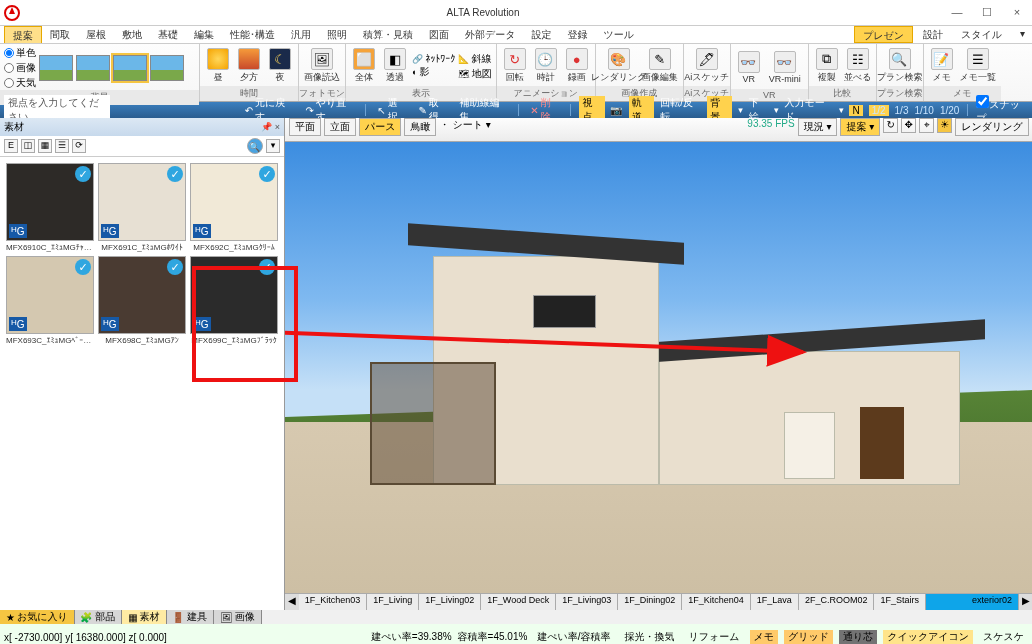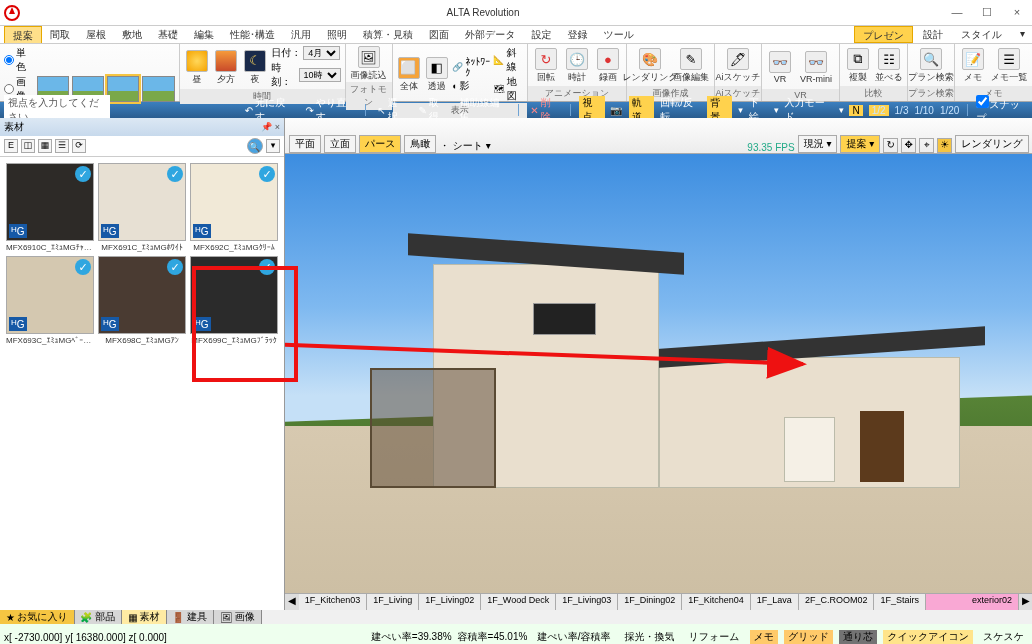--- a/index.html
+++ b/index.html
@@ -59,39 +59,39 @@
 .matgrid { flex: 1; padding: 6px; display: grid; grid-template-columns: repeat(3, 1fr); gap: 4px; align-content: start; overflow: auto; position: relative; }
 .mat { display: flex; flex-direction: column; align-items: center; position: relative; }
 .mat .sw { width: 88px; height: 78px; border: 1px solid #aaa; position: relative; }
 .mat .chk { width: 16px; height: 16px; border-radius: 50%; background: #2fa6e0; position: absolute; right: 2px; top: 2px; color: #fff; font-size: 11px; text-align: center; line-height: 16px; }
 .mat .hg { position: absolute; left: 2px; bottom: 2px; background: #1659a6; color: #fff; font-size: 8px; padding: 1px 2px; }
 .mat .nm { font-size: 8px; color: #333; text-align: center; margin-top: 2px; white-space: nowrap; overflow: hidden; text-overflow: ellipsis; width: 88px; }
 .redbox { position: absolute; border: 4px solid #e11; pointer-events: none; }
 
 
 .view { flex: 1; display: flex; flex-direction: column; background: #fff; }
-.view .vbar { height: 36px; background: linear-gradient(#fdfdfd,#ececec); border-bottom: 1px solid #aaa; display: flex; align-items: flex-end; padding: 0 4px; gap: 3px; font-size: 9px; }
+.view .vbar { height: 24px; background: linear-gradient(#fdfdfd,#ececec); border-bottom: 1px solid #aaa; display: flex; align-items: flex-start; padding: 0 4px; gap: 3px; font-size: 9px; }
 .view .vbar .vtab { padding: 1px 5px; border: 1px solid #aaa; background: #f4f4f4; cursor: pointer; }
 .view .vbar .vtab.sel { background: #ffd24d; }
 .view .vbar .spacer { flex: 1; }
 .view .vbar .tool { width: 15px; height: 15px; border: 1px solid #aaa; text-align: center; cursor: pointer; }
 .viewport { flex: 1; position: relative; overflow: hidden; background: linear-gradient(#3c8de0 0%, #7fb9f0 35%, #c5e0f7 55%); }
 .ground { position: absolute; left: 0; right: 0; bottom: 0; height: 38%; background: linear-gradient(#d7c9b0 0%, #cdbfa4 100%); }
 .grass { position: absolute; left: 0; right: 0; bottom: 21%; height: 30%; background: linear-gradient(#5e8a3a, #3f6a28); clip-path: polygon(0 40%, 100% 20%, 100% 100%, 0 100%); }
 .house { position: absolute; left: 60px; right: 60px; bottom: 24%; height: 62%; }
 .wall { position: absolute; background: #e9dfce; border: 1px solid #bba; }
 .roof { position: absolute; background: #333; }
 .door { position: absolute; background: #5c3a1c; }
 .win { position: absolute; background: #222; border: 1px solid #999; }
 .porch { position: absolute; background: #8a6a46; }
 .arrow { position: absolute; pointer-events: none; }
 
 .bottabs { height: 17px; display: flex; background: #f4f4f4; border-top: 1px solid #aaa; overflow: hidden; }
 .bottabs .bt { padding: 1px 6px; font-size: 9px; border-right: 1px solid #aaa; background: #ececec; cursor: pointer; white-space: nowrap; }
-.bottabs .bt.sel { background: #f9a8d4; padding-left: 46px; }
+.bottabs .bt.sel { background: #0ea5e9; padding-left: 46px; }
 .bottabs .nav { background: #ddd; padding: 1px 3px; cursor: pointer; }
 
 
 .lowtabs { height: 14px; display: flex; font-size: 9px; }
 .lowtabs .lt { padding: 1px 6px; border-right: 1px solid #888; cursor: pointer; display: flex; align-items: center; gap: 2px; }
 .lowtabs .lt.y { background: #f5c542; }
 .lowtabs .lt.g { background: #d7d7d7; }
 .lowtabs .lt.w { background: #ffeba3; }
 
 
@@ -171,30 +171,20 @@
           <div class="lbl">昼</div>
         </div>
       <div class="vbtn">
           <div class="ico" style="background:linear-gradient(#f59a3a,#c94a2a);"></div>
           <div class="lbl">夕方</div>
         </div>
       <div class="vbtn">
           <div class="ico" style="background:#1a2a4a;color:#ffd75a;">☾</div>
           <div class="lbl">夜</div>
         </div>
-      <div class="row2">
-        <div class="line">
-            <span>日付：</span>
-            <select><option>4月</option></select>
-          </div>
-        <div class="line">
-            <span>時刻：</span>
-            <select><option>10時</option></select>
-          </div>
-      </div>
     </div>
     <div class="glabel">時間</div>
   </div>
   <div class="rgroup">
     <div class="items">
       <div class="vbtn wide">
           <div class="ico">🖼</div>
           <div class="lbl">画像読込</div>
         </div>
     </div>

